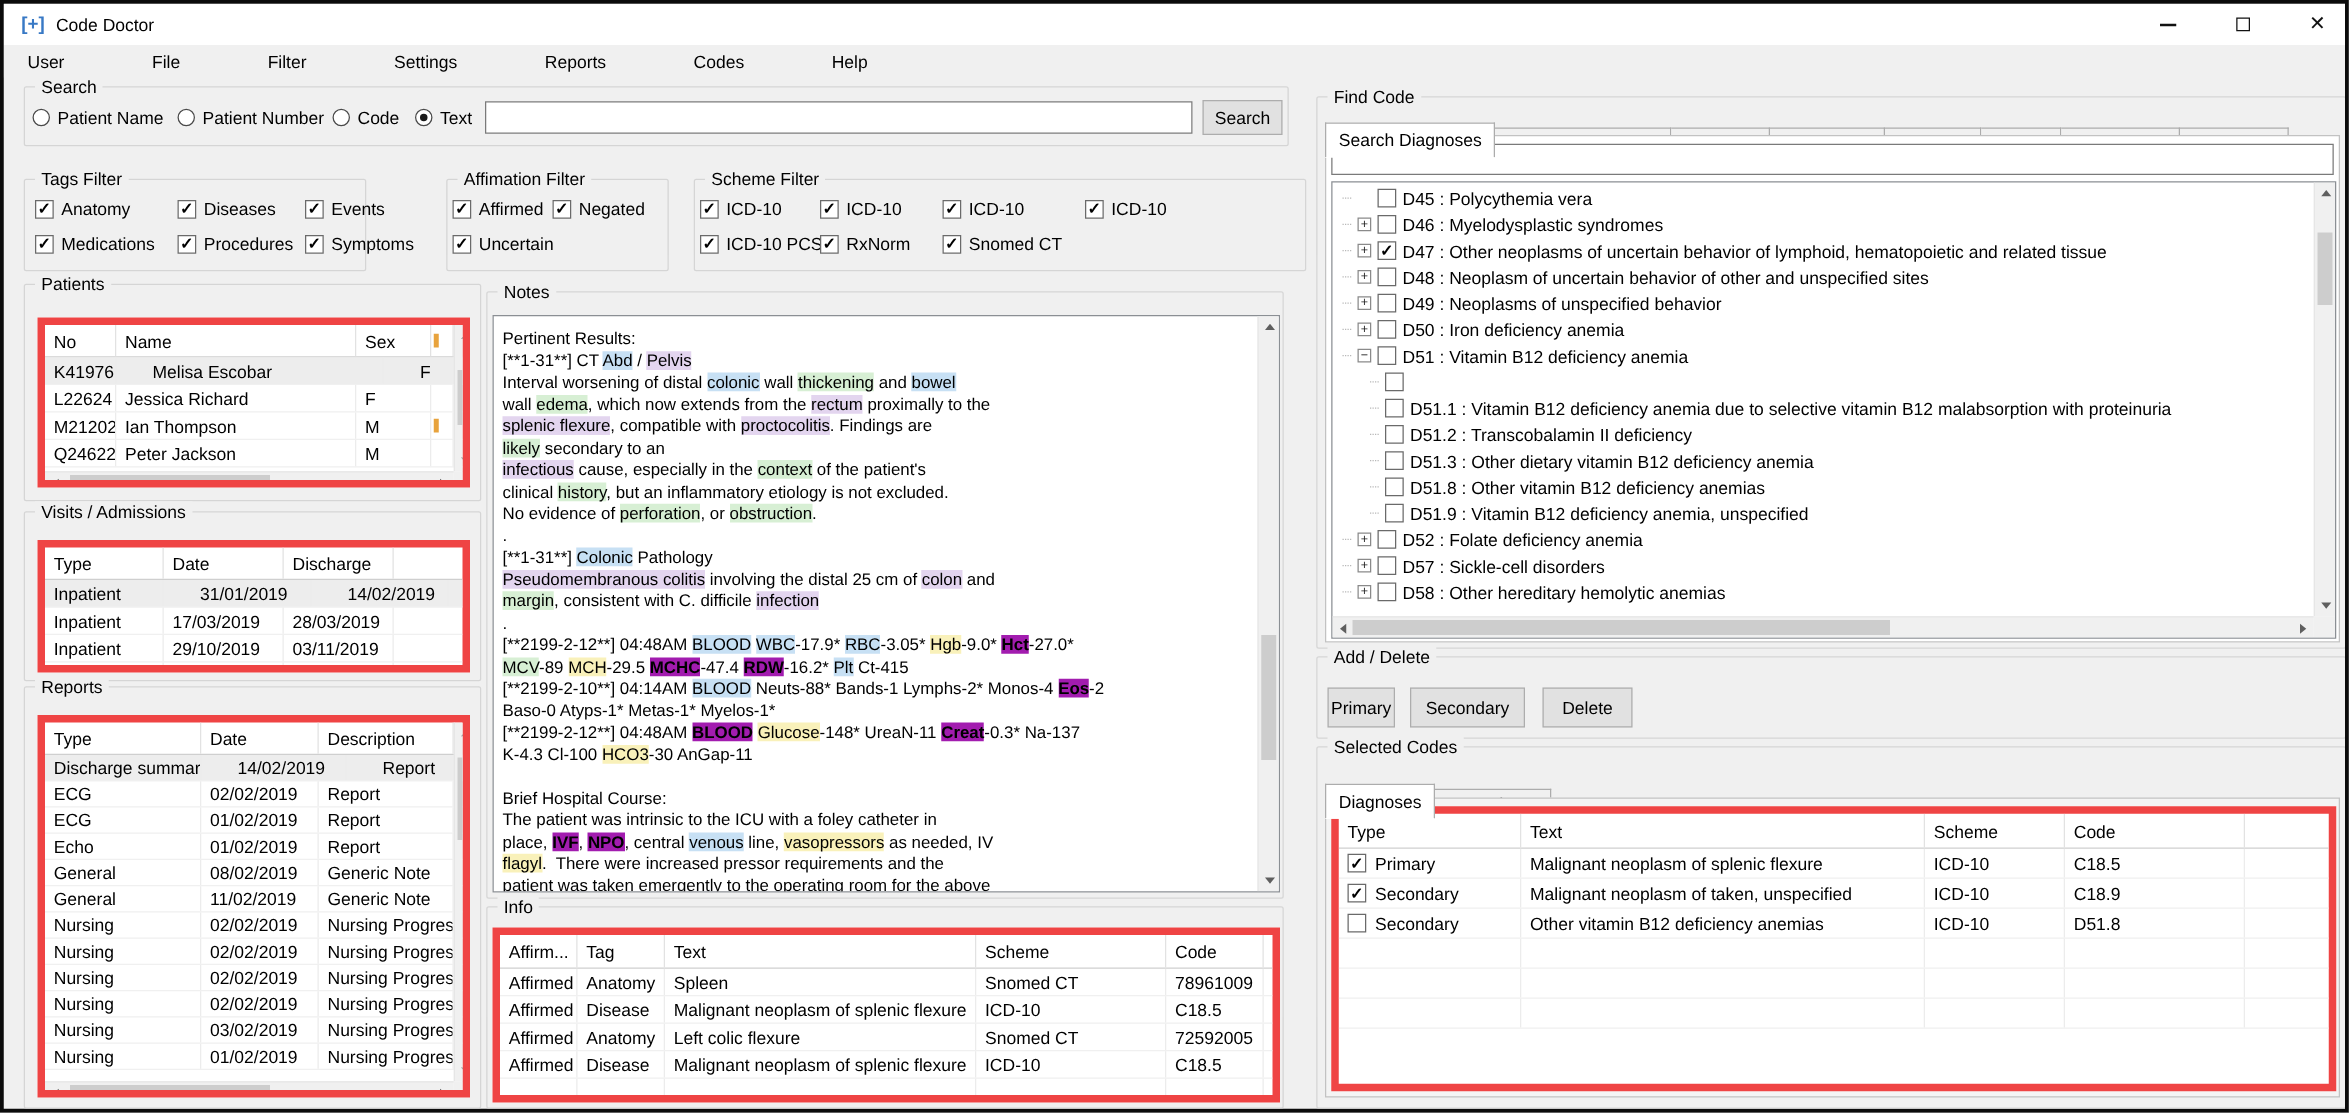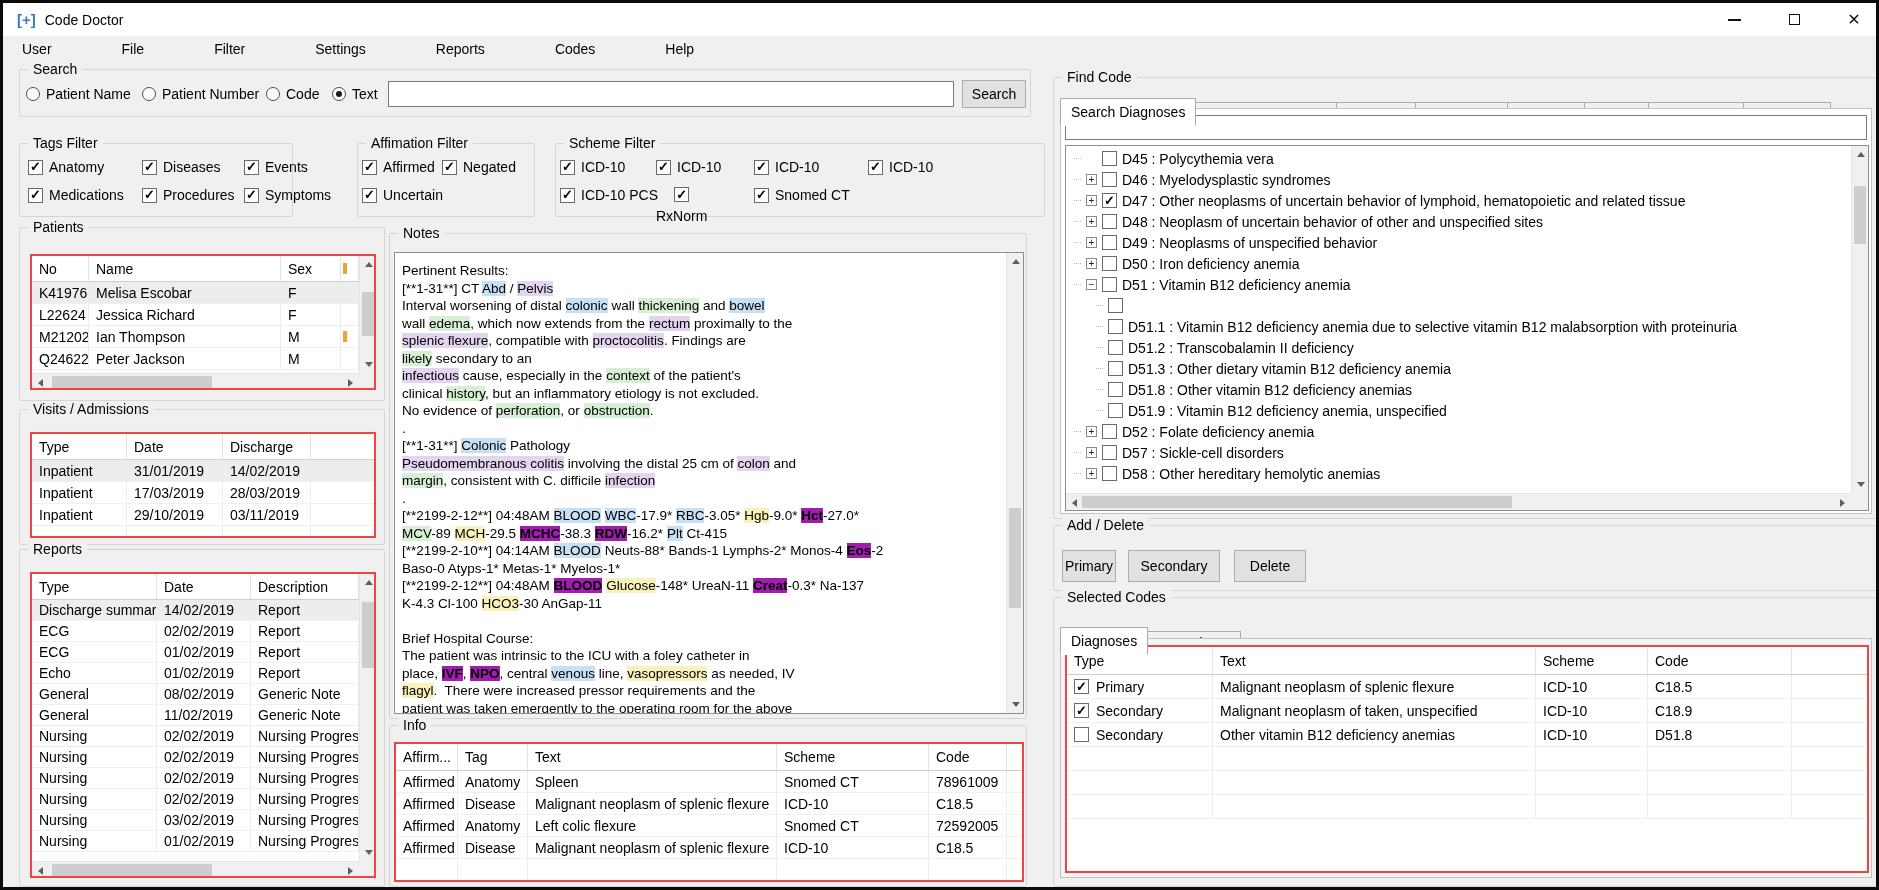--- a/index.html
+++ b/index.html
@@ -23,26 +23,26 @@
   .gb-label{position:absolute;top:-9px;left:8px;background:#f0f0f0;padding:0 5px;white-space:nowrap;}
   
   .radio-item,.cb-item{position:absolute;display:flex;align-items:center;gap:6px;white-space:nowrap;}
   .radio{width:14px;height:14px;border:1px solid #4a4a4a;border-radius:50%;background:#fff;position:relative;flex:none;}
   .radio.sel::after{content:"";position:absolute;inset:3px;background:#1a1a1a;border-radius:50%;}
   .cb{width:15px;height:15px;border:1px solid #6a6a6a;background:#fff;display:inline-flex;align-items:center;justify-content:center;flex:none;font-size:13px;line-height:1;}
   .cb.checked::after{content:"✓";font-weight:700;margin-top:-1px;}
   .tb{position:absolute;background:#fff;border:1px solid #7a7a7a;font:inherit;padding:2px 5px;outline:none;}
   .btn{position:absolute;background:#e1e1e1;border:1px solid #adadad;font:inherit;display:flex;align-items:center;justify-content:center;}
   
-  .tbl{position:absolute;background:#fff;border:2px solid #ef4444;overflow:hidden;}
+  .tbl{position:absolute;background:#fff;border:6px solid #ef4444;overflow:hidden;}
   .tbl-head{display:flex;height:26px;border-bottom:1px solid #cfcfcf;}
   .tc{flex:none;overflow:hidden;white-space:nowrap;padding-left:7px;border-right:1px solid #ececec;display:flex;align-items:center;}
   .tbl-head .tc{border-right:1px solid #e2e2e2;}
   .tbl-row{display:flex;border-bottom:1px solid #f0f0f0;}
-  .tbl-row.sel{background:#ededed;}
+  .tbl-row.sel{background:#ededed;gap:22px;}
   .cbcell{gap:7px;}
   .orange-mark{position:absolute;width:4px;height:11px;background:#e8a33d;}
   
   .sbv{position:absolute;width:17px;background:#f0f0f0;border-left:1px solid #e6e6e6;}
   .sbh{position:absolute;height:17px;background:#f0f0f0;border-top:1px solid #e6e6e6;}
   .sb-btn{position:absolute;width:17px;height:17px;display:flex;align-items:center;justify-content:center;}
   .thumb{position:absolute;background:#cdcdcd;}
   .sb-corner{position:absolute;width:17px;height:17px;background:#f0f0f0;}
   .tri{width:0;height:0;}
   .tri-up{border-left:4px solid transparent;border-right:4px solid transparent;border-bottom:5px solid #5f5f5f;}
@@ -180,21 +180,21 @@
         <span class="lbl">ICD-10</span>
       </div>
       <div class="cb-item" style="left: 312px; top: 15px;">
         <span class="cb checked"></span>
         <span class="lbl">ICD-10</span>
       </div>
       <div class="cb-item" style="left: 4px; top: 43px;">
         <span class="cb checked"></span>
         <span class="lbl">ICD-10 PCS</span>
       </div>
-      <div class="cb-item" style="left: 100px; top: 43px; flex-direction: column;">
+      <div class="cb-item" style="left: 100px; top: 43px;">
         <span class="cb checked"></span>
         <span class="lbl">RxNorm</span>
       </div>
       <div class="cb-item" style="left: 198px; top: 43px;">
         <span class="cb checked"></span>
         <span class="lbl">Snomed CT</span>
       </div>
     </div>
 
   <div class="groupbox" style="left:16px;top:224px;width:366px;height:174px;">
@@ -392,21 +392,21 @@
           <div class="note-line"><span class="hl hl-green">likely</span><span> secondary to an</span></div>
           <div class="note-line"><span class="hl hl-purple">infectious</span><span> cause, especially in the </span><span class="hl hl-green">context</span><span> of the patient's</span></div>
           <div class="note-line"><span>clinical </span><span class="hl hl-green">history</span><span>, but an inflammatory etiology is not excluded.</span></div>
           <div class="note-line"><span>No evidence of </span><span class="hl hl-green">perforation</span><span>, or </span><span class="hl hl-green">obstruction</span><span>.</span></div>
           <div class="note-line"><span>.</span></div>
           <div class="note-line"><span>[**1-31**] </span><span class="hl hl-blue">Colonic</span><span> Pathology</span></div>
           <div class="note-line"><span class="hl hl-purple">Pseudomembranous colitis</span><span> involving the distal 25 cm of </span><span class="hl hl-purple">colon</span><span> and</span></div>
           <div class="note-line"><span class="hl hl-green">margin</span><span>, consistent with C. difficile </span><span class="hl hl-purple">infection</span></div>
           <div class="note-line"><span>.</span></div>
           <div class="note-line"><span>[**2199-2-12**] 04:48AM </span><span class="hl hl-blue">BLOOD</span><span> </span><span class="hl hl-blue">WBC</span><span>-17.9* </span><span class="hl hl-blue">RBC</span><span>-3.05* </span><span class="hl hl-yellow">Hgb</span><span>-9.0* </span><span class="hl hl-pink">Hct</span><span>-27.0*</span></div>
-          <div class="note-line"><span class="hl hl-green">MCV</span><span>-89 </span><span class="hl hl-yellow">MCH</span><span>-29.5 </span><span class="hl hl-pink">MCHC</span><span>-38.3 </span><span class="hl hl-pink">RDW</span><span>-16.2* </span><span class="hl hl-blue">Plt</span><span> Ct-415</span></div>
+          <div class="note-line"><span class="hl hl-green">MCV</span><span>-89 </span><span class="hl hl-yellow">MCH</span><span>-29.5 </span><span class="hl hl-pink">MCHC</span><span>-47.4 </span><span class="hl hl-pink">RDW</span><span>-16.2* </span><span class="hl hl-blue">Plt</span><span> Ct-415</span></div>
           <div class="note-line"><span>[**2199-2-10**] 04:14AM </span><span class="hl hl-blue">BLOOD</span><span> Neuts-88* Bands-1 Lymphs-2* Monos-4 </span><span class="hl hl-pink">Eos</span><span>-2</span></div>
           <div class="note-line"><span>Baso-0 Atyps-1* Metas-1* Myelos-1*</span></div>
           <div class="note-line"><span>[**2199-2-12**] 04:48AM </span><span class="hl hl-pink">BLOOD</span><span> </span><span class="hl hl-yellow">Glucose</span><span>-148* UreaN-11 </span><span class="hl hl-pink">Creat</span><span>-0.3* Na-137</span></div>
           <div class="note-line"><span>K-4.3 Cl-100 </span><span class="hl hl-yellow">HCO3</span><span>-30 AnGap-11</span></div>
           <div class="note-line">&nbsp;</div>
           <div class="note-line"><span>Brief Hospital Course:</span></div>
           <div class="note-line"><span>The patient was intrinsic to the ICU with a foley catheter in</span></div>
           <div class="note-line"><span>place, </span><span class="hl hl-pink">IVF</span><span>, </span><span class="hl hl-pink">NPO</span><span>, central </span><span class="hl hl-blue">venous</span><span> line, </span><span class="hl hl-yellow">vasopressors</span><span> as needed, IV</span></div>
           <div class="note-line"><span class="hl hl-yellow">flagyl</span><span>.  There were increased pressor requirements and the</span></div>
           <div class="note-line"><span>patient was taken emergently to the operating room for the above</span></div>

